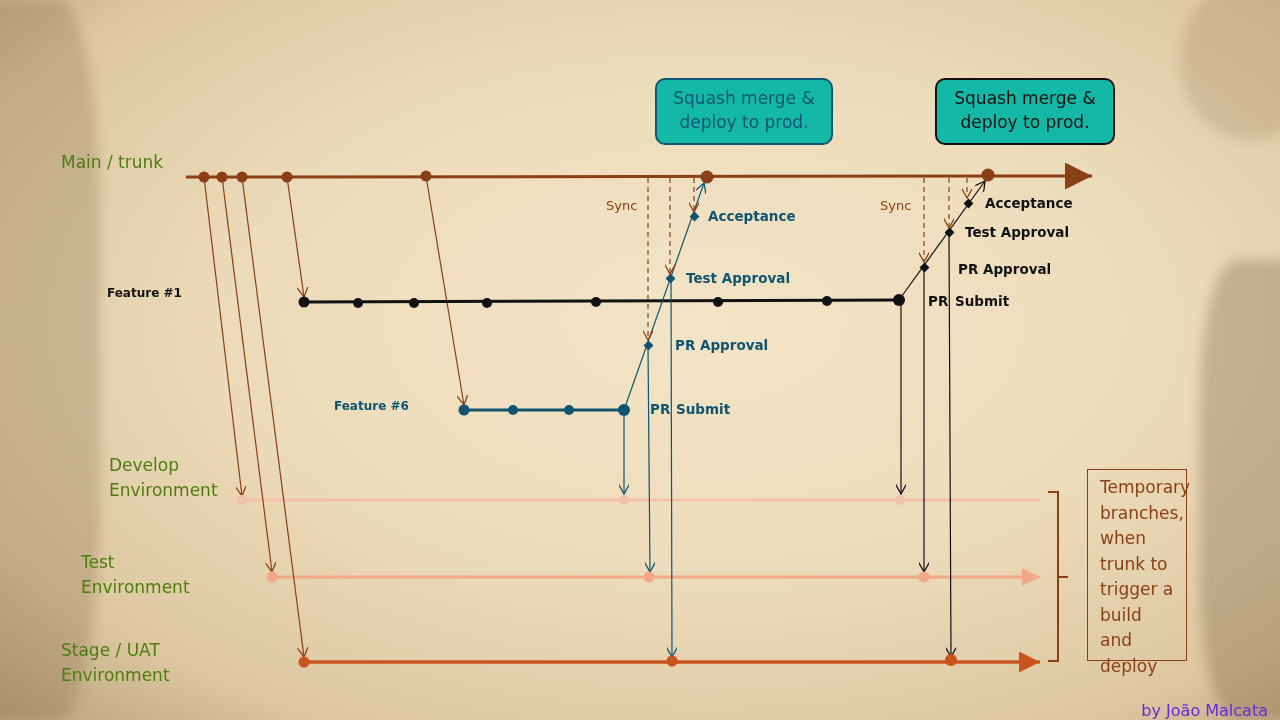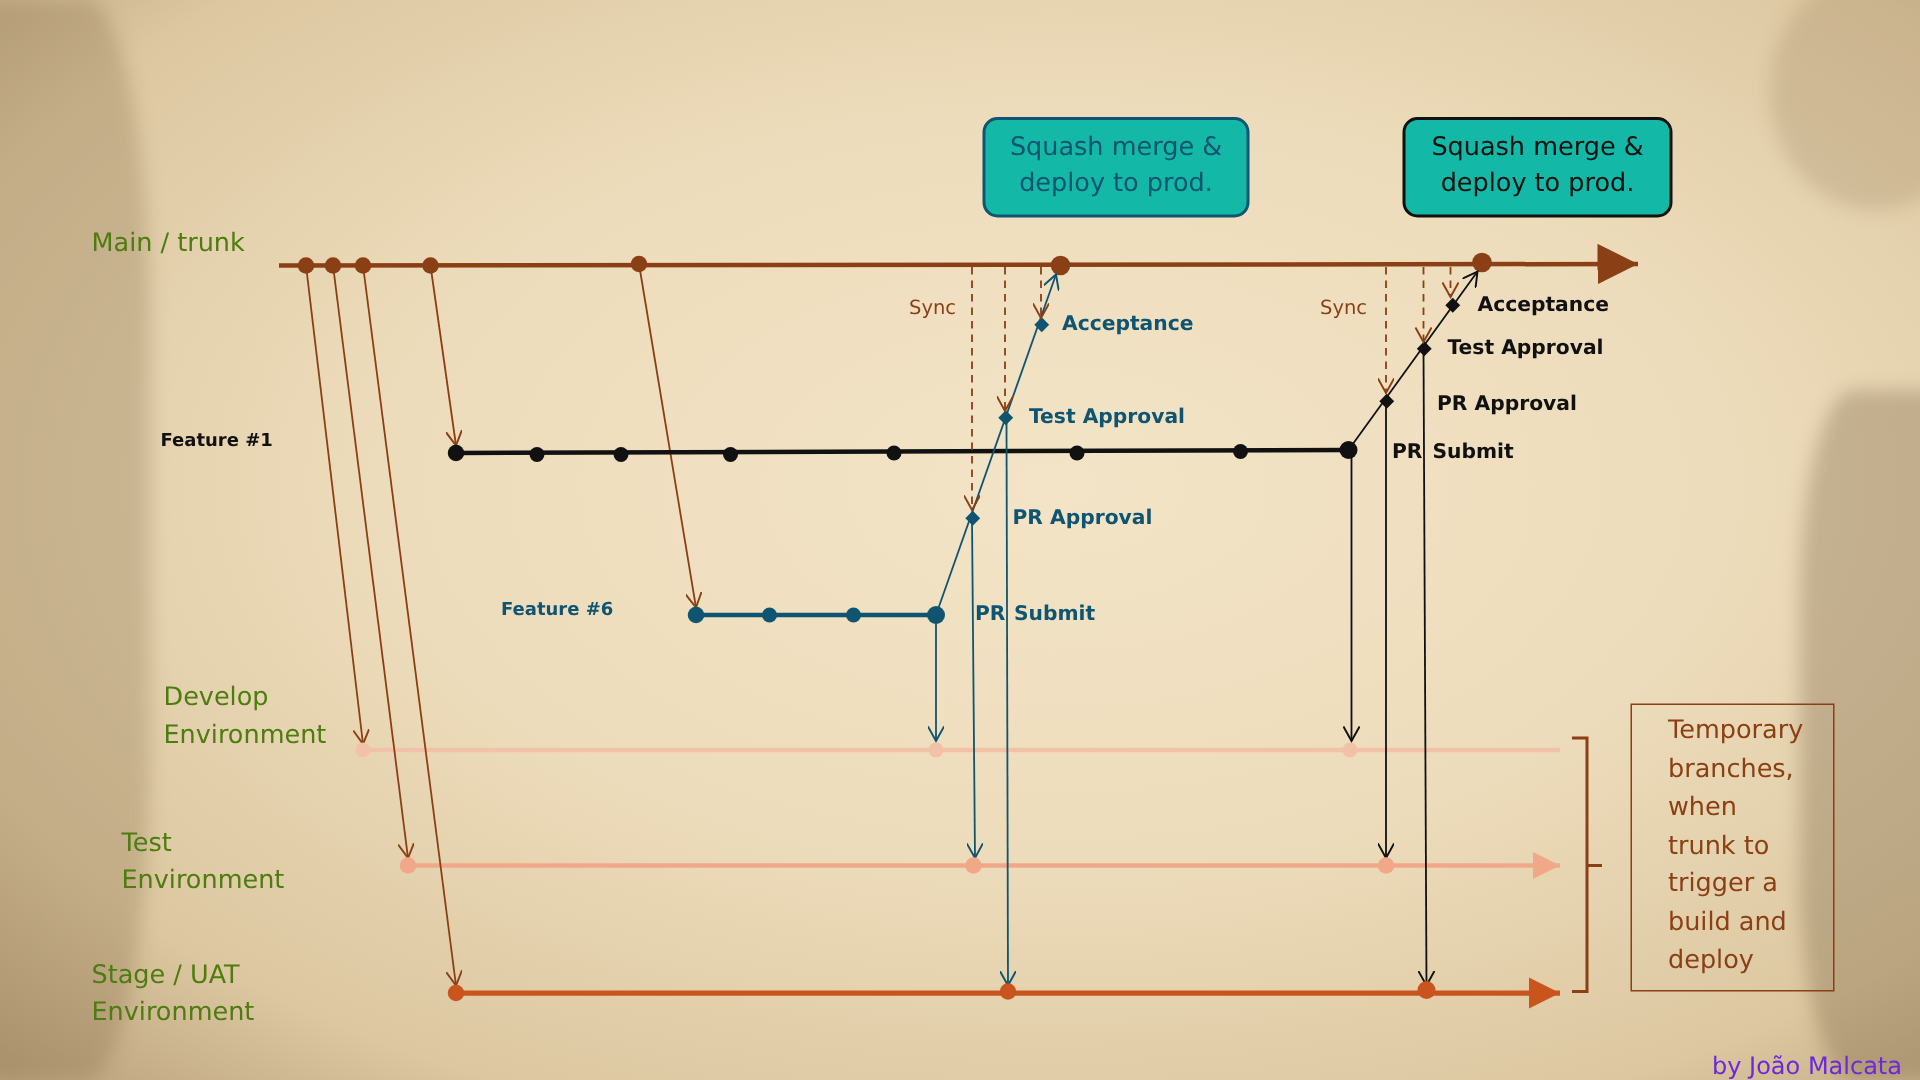--- a/index.html
+++ b/index.html
@@ -12,22 +12,22 @@
     svg.diagram { position:absolute; left:0; top:0; }
     .lbl { position:absolute; white-space:nowrap; }
     .env-label { color:#4d7c0f; font-size:17px; line-height:25px; }
     .feat-label { font-weight:bold; font-size:12px; }
     .step { font-weight:bold; font-size:13.5px; position:absolute; white-space:nowrap; }
     .callout {
       position:absolute; border:2px solid; border-radius:10px; background:#14b8a6;
       font-size:17px; line-height:24px; text-align:center; padding:6px 12px; box-sizing:border-box;
     }
     .note {
-      position:absolute; left:1087px; top:469px; width:136px; height:192px; box-sizing:border-box;
-      border:1.5px solid #8a3f14; color:#8a3f14; font-size:17px; line-height:25.5px; padding:5px 24px;
+      position:absolute; left:1087px; top:469px; width:100px; height:192px; box-sizing:border-box;
+      border:1.5px solid #8a3f14; color:#8a3f14; font-size:17px; line-height:25.5px; padding:5px 12px;
     }
     .sync { position:absolute; color:#8a3f14; font-size:13px; }
     .credit { position:absolute; right:12px; bottom:0; color:#6d28d9; font-size:16px; }
   </style>
 </head>
 <body>
 
 <div class="stain" style="left:-40px;top:0;width:140px;height:720px;border-radius:30%;background:rgba(120,95,60,0.25)"></div>
 <div class="stain" style="left:1200px;top:260px;width:120px;height:460px;border-radius:30%;background:rgba(110,85,55,0.3)"></div>
 <div class="stain" style="left:1180px;top:-20px;width:140px;height:160px;background:rgba(120,95,60,0.18)"></div>

